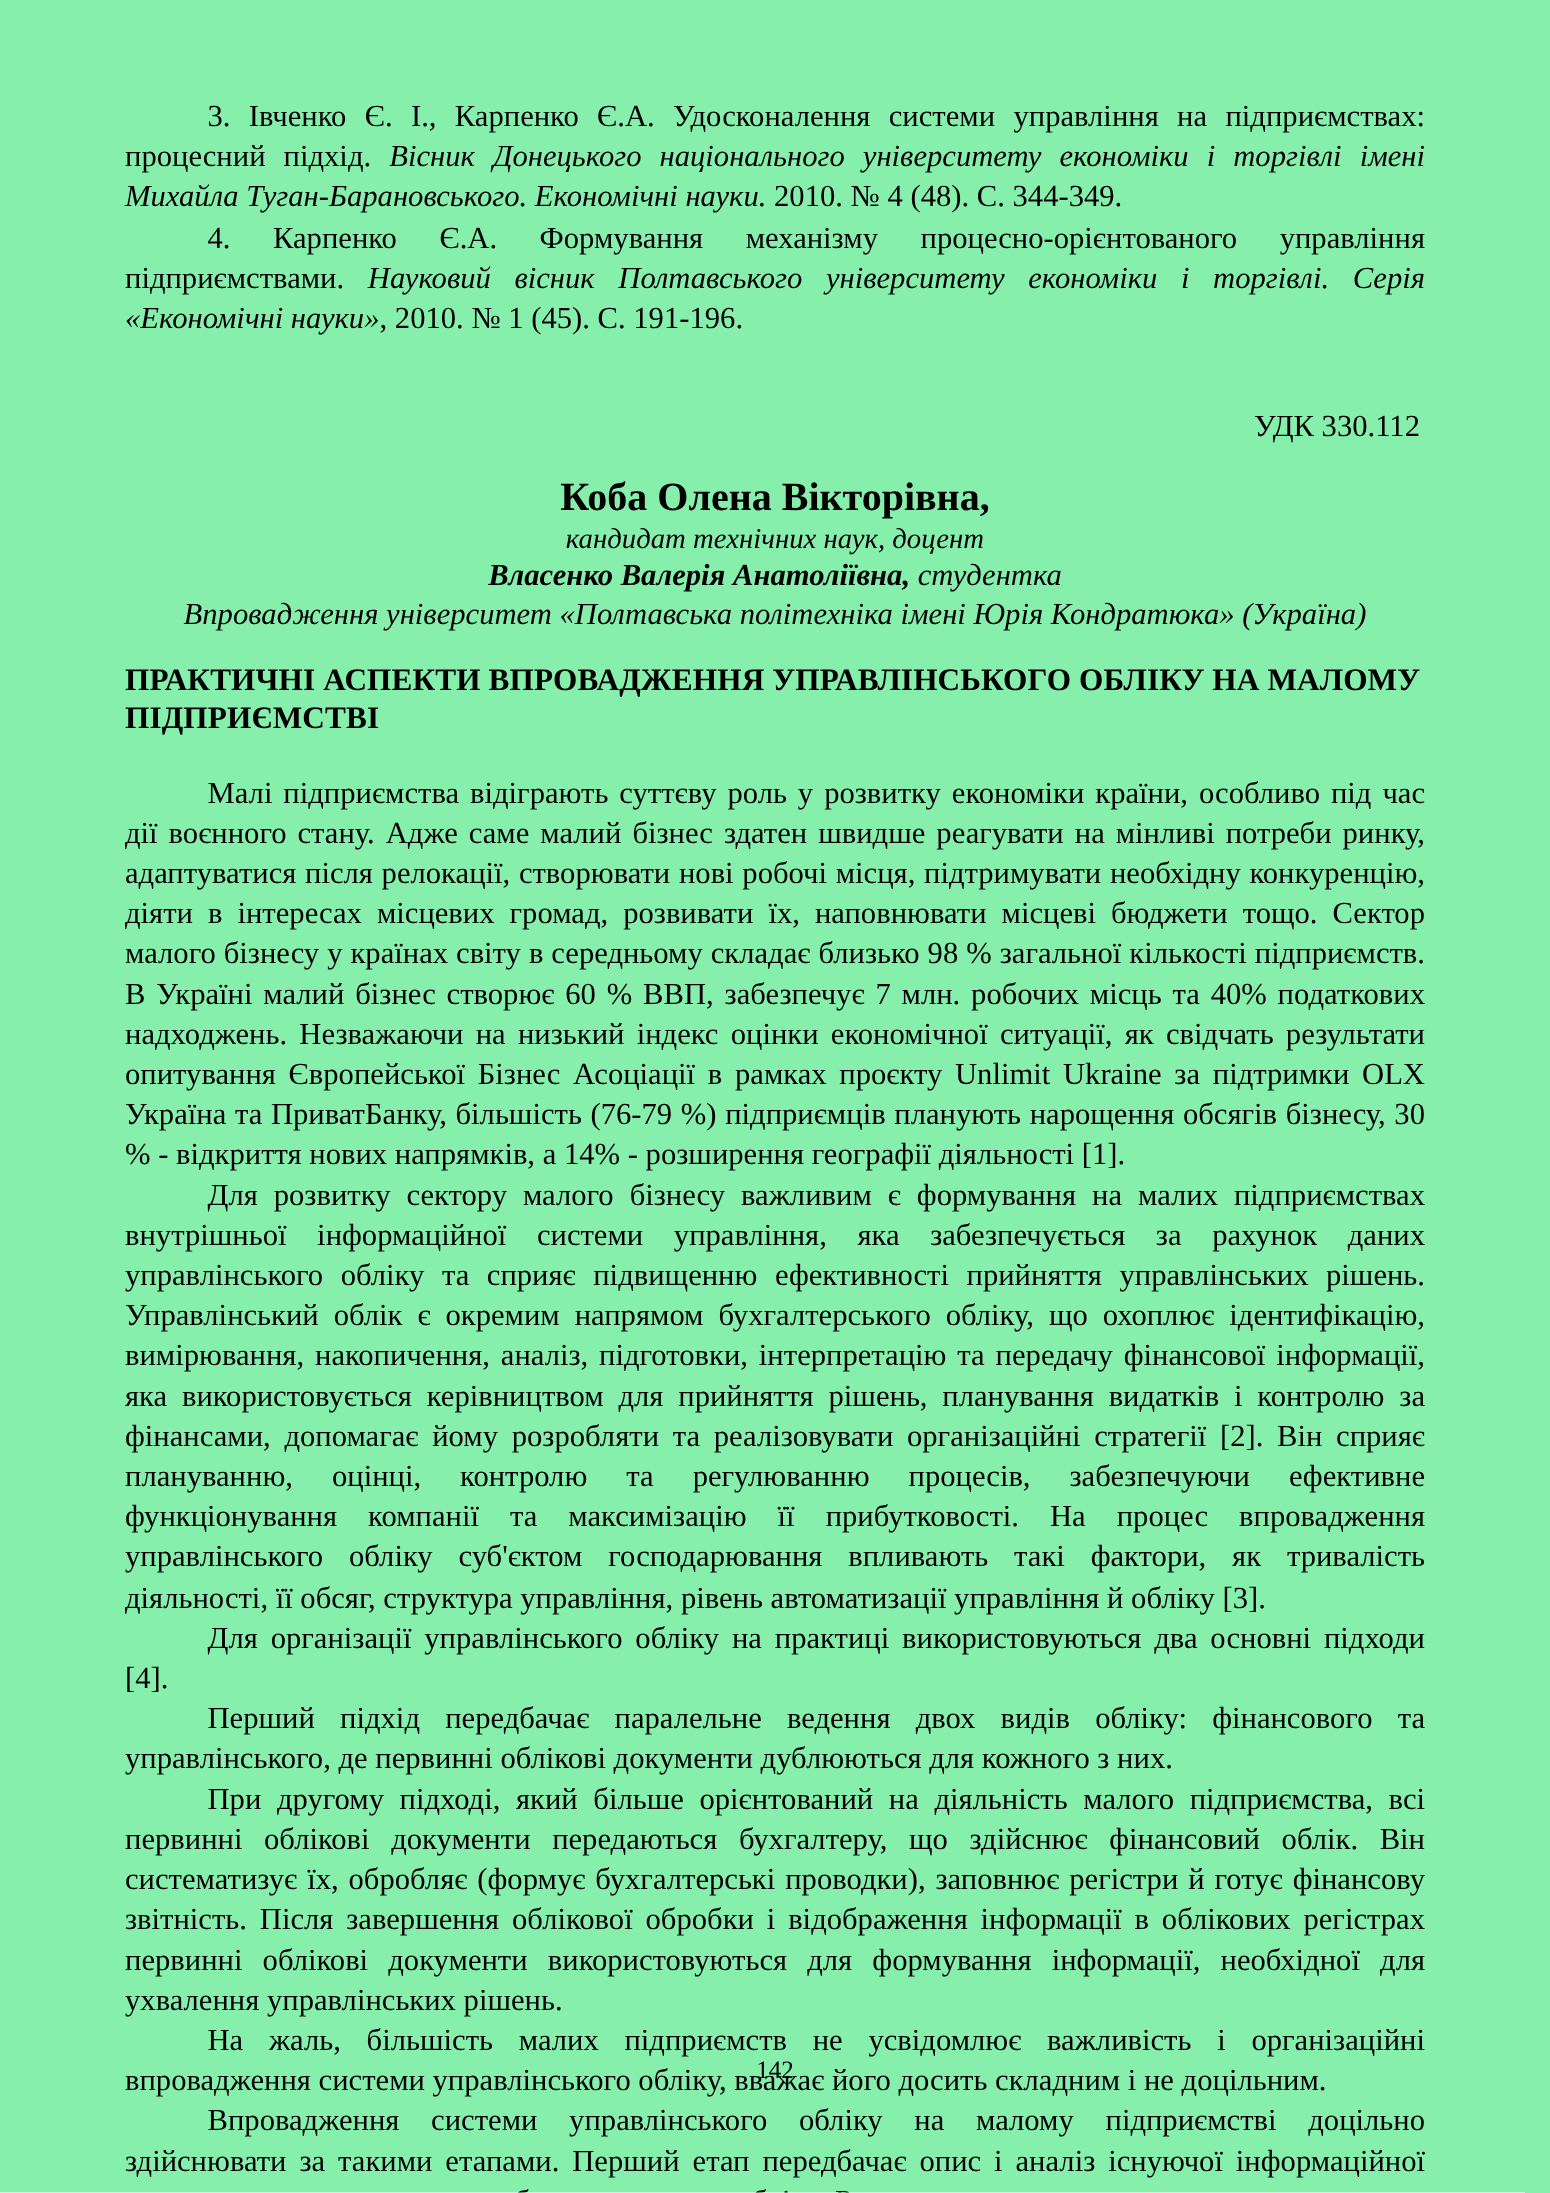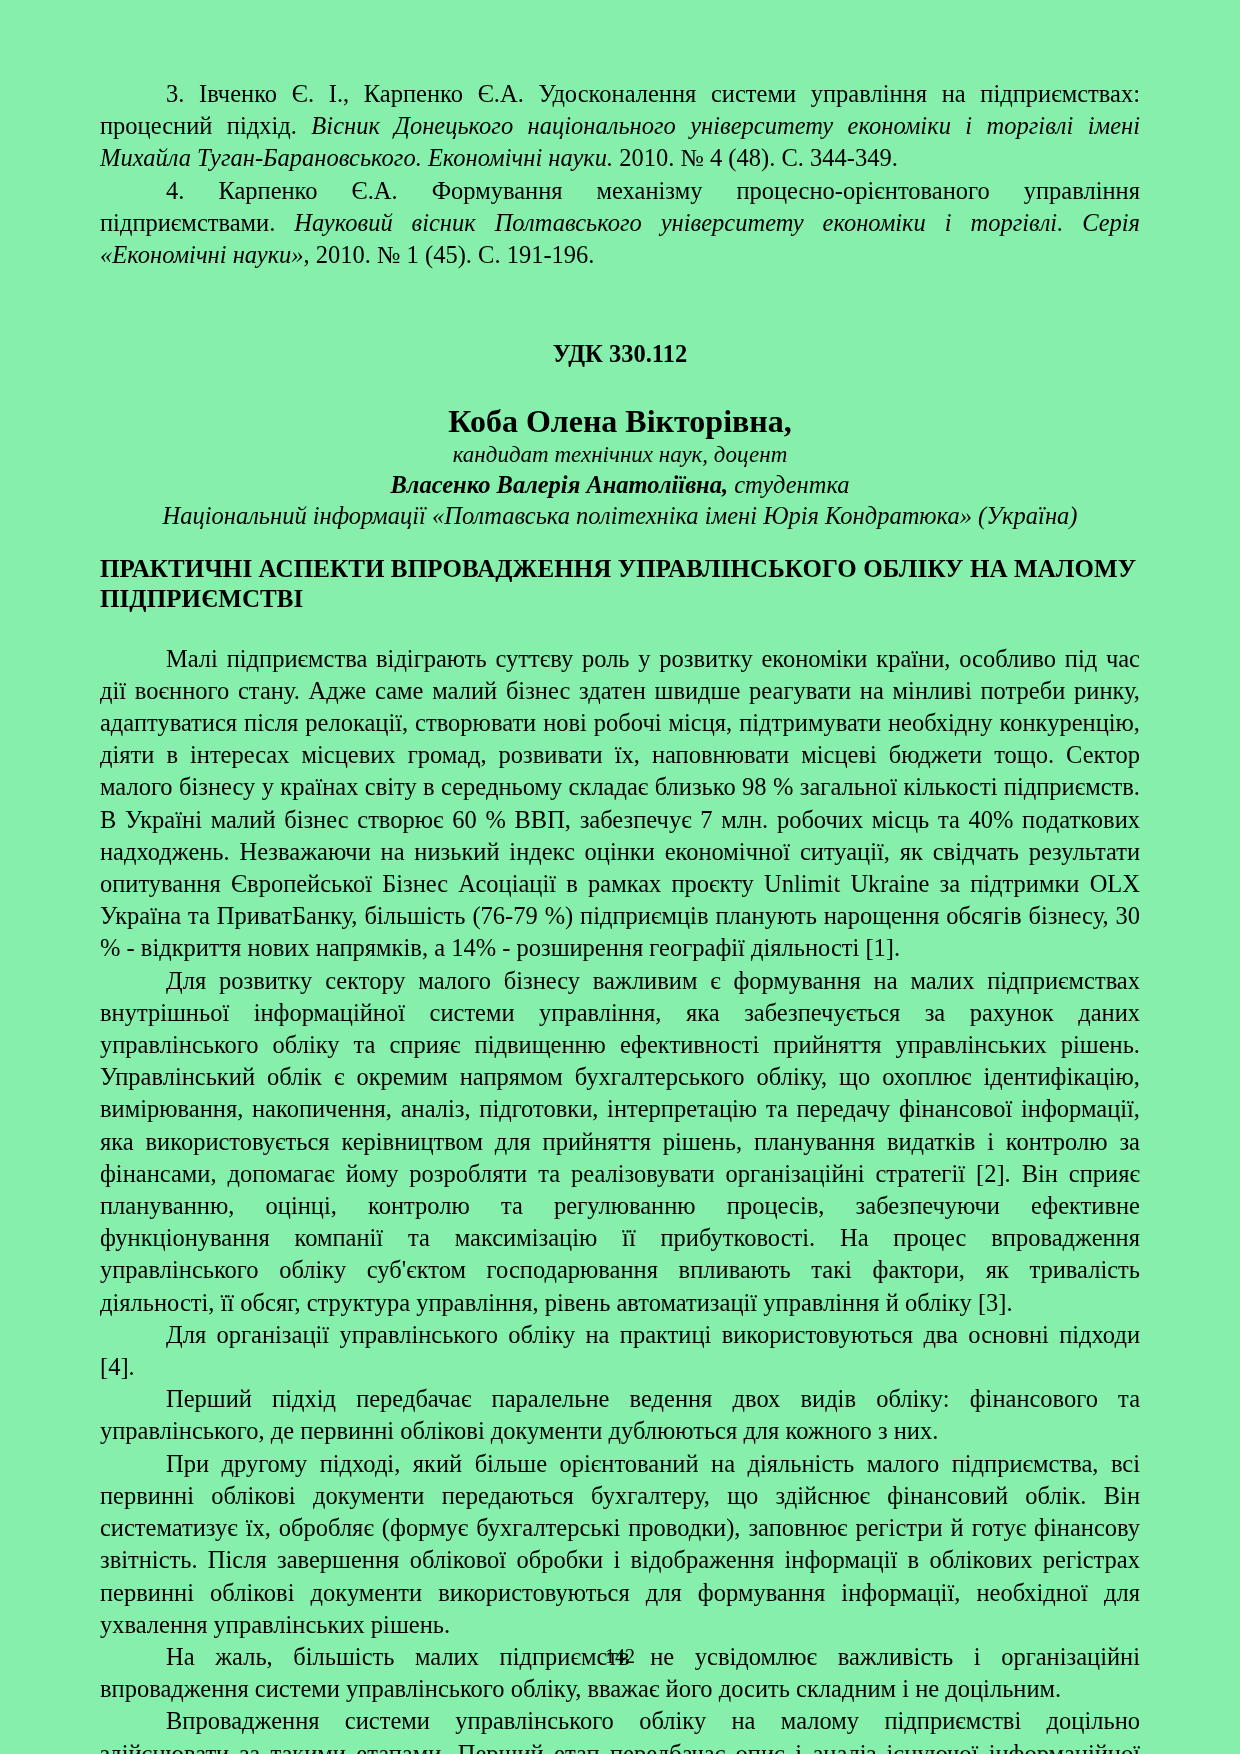--- a/index.html
+++ b/index.html
@@ -36,24 +36,24 @@
   .ital {
     font-style: italic;
   }
   .spacer-1 { height: 52px; }
   .spacer-2 { height: 16px; }
   .spacer-3 { height: 22px; }
   .spacer-4 { height: 28px; }
 
   .udk {
     font-size: 24.5px;
-    font-weight: bold;
+    font-weight: normal;
     line-height: 1.2;
-    text-align: center;
-    margin: 16px;
+    text-align: right;
+    margin: 4px;
   }
   .byline-block {
     text-align: center;
     line-height: 1.26;
   }
   .author-name {
     font-size: 32px;
     font-weight: bold;
     display: block;
   }
@@ -106,21 +106,21 @@
     <div class="spacer-1"></div>
 
     <p class="udk">УДК 330.112</p>
 
     <div class="spacer-2"></div>
 
     <div class="byline-block">
       <span class="author-name">Коба Олена Вікторівна,</span>
       <span class="author-role">кандидат технічних наук, доцент</span>
       <span class="author-line"><b><i>Власенко Валерія Анатоліївна,</i></b><i> студентка</i></span>
-      <span class="affiliation">Національний інформації «Полтавська політехніка імені Юрія Кондратюка» (Україна)</span>
+      <span class="affiliation">Впровадження університет «Полтавська політехніка імені Юрія Кондратюка» (Україна)</span>
     </div>
 
     <div class="spacer-3"></div>
 
     <h1 class="article-title">ПРАКТИЧНІ АСПЕКТИ ВПРОВАДЖЕННЯ УПРАВЛІНСЬКОГО ОБЛІКУ НА МАЛОМУ ПІДПРИЄМСТВІ</h1>
 
     <div class="spacer-4"></div>
 
     <p class="para">Малі підприємства відіграють суттєву роль у розвитку економіки країни, особливо під час дії воєнного стану. Адже саме малий бізнес здатен швидше реагувати на мінливі потреби ринку, адаптуватися після релокації, створювати нові робочі місця, підтримувати необхідну конкуренцію, діяти в інтересах місцевих громад, розвивати їх, наповнювати місцеві бюджети тощо. Сектор малого бізнесу у країнах світу в середньому складає близько 98 % загальної кількості підприємств. В Україні малий бізнес створює 60 % ВВП, забезпечує 7 млн. робочих місць та 40% податкових надходжень. Незважаючи на низький індекс оцінки економічної ситуації, як свідчать результати опитування Європейської Бізнес Асоціації в рамках проєкту Unlimit Ukraine за підтримки OLX Україна та ПриватБанку, більшість (76-79 %) підприємців планують нарощення обсягів бізнесу, 30 % - відкриття нових напрямків, а 14% - розширення географії діяльності [1].</p>
     <p class="para">Для розвитку сектору малого бізнесу важливим є формування на малих підприємствах внутрішньої інформаційної системи управління, яка забезпечується за рахунок даних управлінського обліку та сприяє підвищенню ефективності прийняття управлінських рішень. Управлінський облік є окремим напрямом бухгалтерського обліку, що охоплює ідентифікацію, вимірювання, накопичення, аналіз, підготовки, інтерпретацію та передачу фінансової інформації, яка використовується керівництвом для прийняття рішень, планування видатків і контролю за фінансами, допомагає йому розробляти та реалізовувати організаційні стратегії [2]. Він сприяє плануванню, оцінці, контролю та регулюванню процесів, забезпечуючи ефективне функціонування компанії та максимізацію її прибутковості. На процес впровадження управлінського обліку суб'єктом господарювання впливають такі фактори, як тривалість діяльності, її обсяг, структура управління, рівень автоматизації управління й обліку [3].</p>

